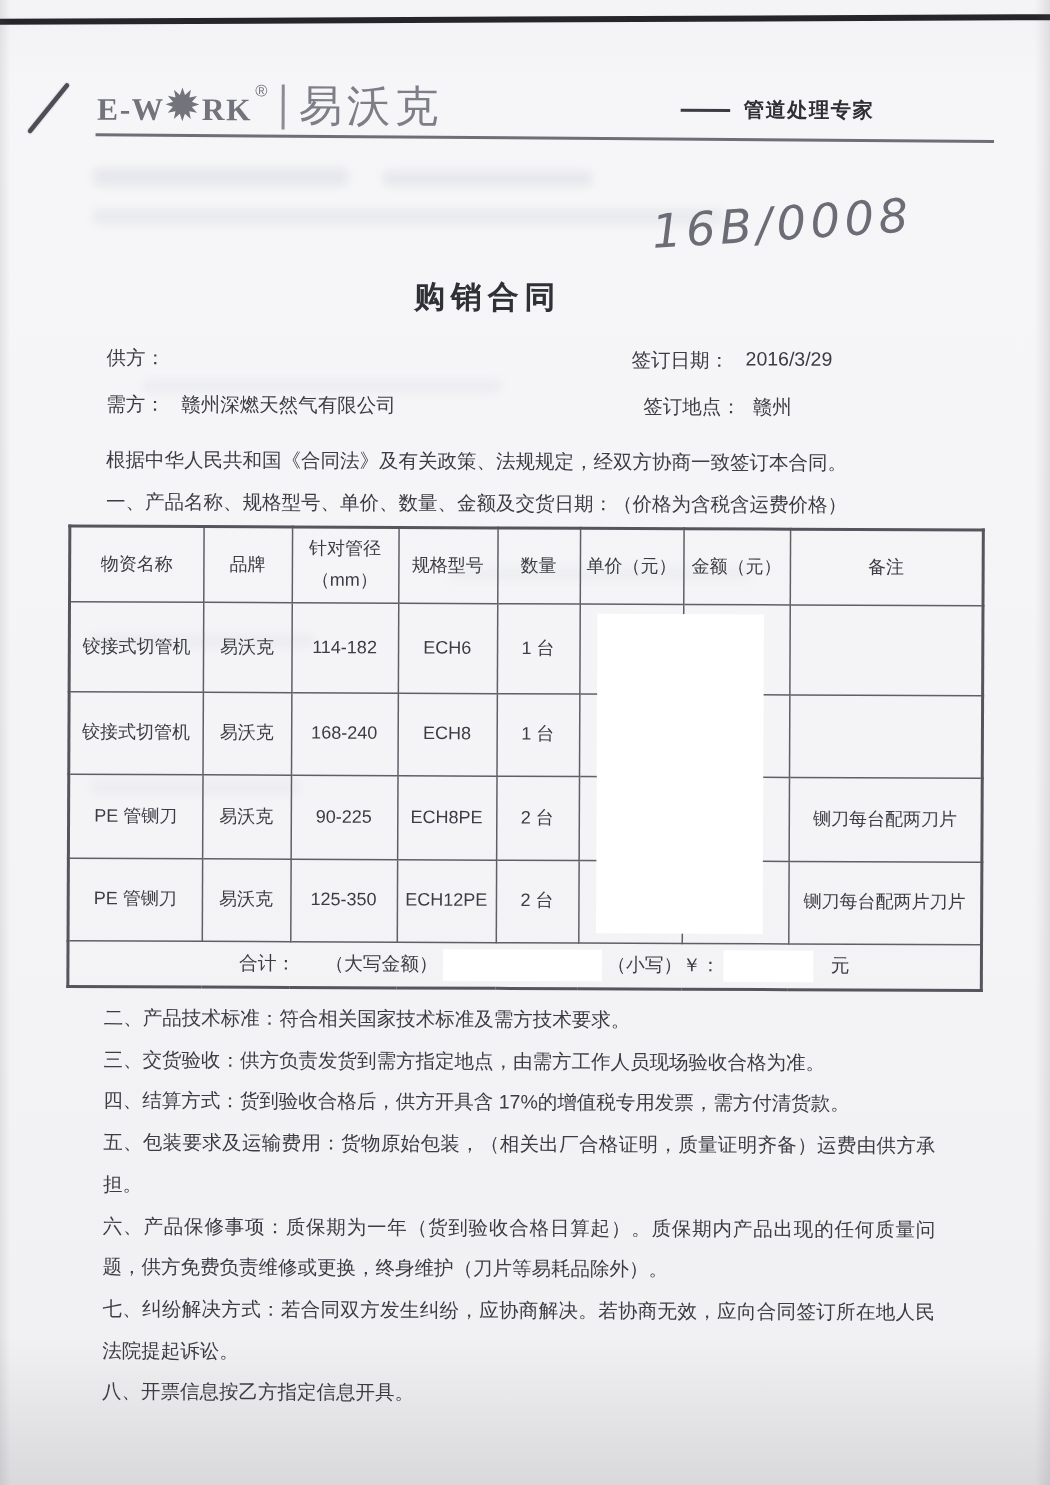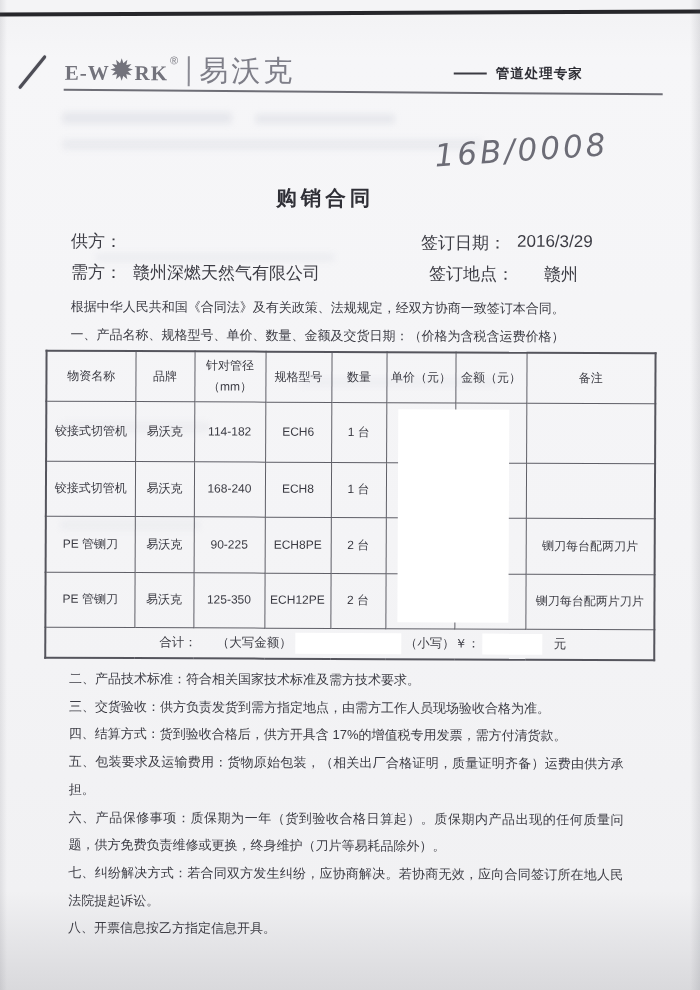--- a/index.html
+++ b/index.html
@@ -39,27 +39,27 @@
   .tagline .dash{width:33px;height:2.4px;background:#3b3b42;}
   .tagline .txt{font-size:13.5px;font-weight:bold;color:#2f2f36;letter-spacing:1px;}
 
   .handwritten{position:absolute;left:433px;top:131px;font-size:31px;color:#555560;
     font-style:italic;letter-spacing:3px;transform:rotate(-4deg);
     font-family:"DejaVu Sans",sans-serif;opacity:.85;}
 
   .doc-title{position:absolute;left:0;top:184px;width:648px;text-align:center;
     font-size:20.5px;font-weight:bold;letter-spacing:4px;color:#303037;}
 
-  .line{position:absolute;display:flex;font-size:17px;color:#3c3c44;}
+  .line{position:absolute;display:flex;font-size:13px;color:#3c3c44;}
   .line .lbl{margin-right:11px;}
   .supplier-line{left:70px;top:231px;}
   .date-line{left:420px;top:231px;}
   .buyer-line{left:70px;top:262px;}
   .place-line{left:428px;top:262px;}
-  .place-line .lbl{margin-right:30px;}
+  .place-line .lbl{margin-right:8px;}
 
   .preamble{position:absolute;left:70px;top:299px;width:585px;font-size:13px;color:#3c3c44;}
   .section1{position:absolute;left:70px;top:327px;width:585px;font-size:13px;color:#3c3c44;}
 
   
   table.goods{position:absolute;left:45px;top:351px;width:609px;border-collapse:collapse;
     table-layout:fixed;font-size:12px;color:#3c3c44;}
   table.goods th,table.goods td{border:1px solid #5f5f67;text-align:center;vertical-align:middle;
     padding:2px 3px;font-weight:normal;line-height:21px;}
   table.goods{border:2px solid #55555d;}

